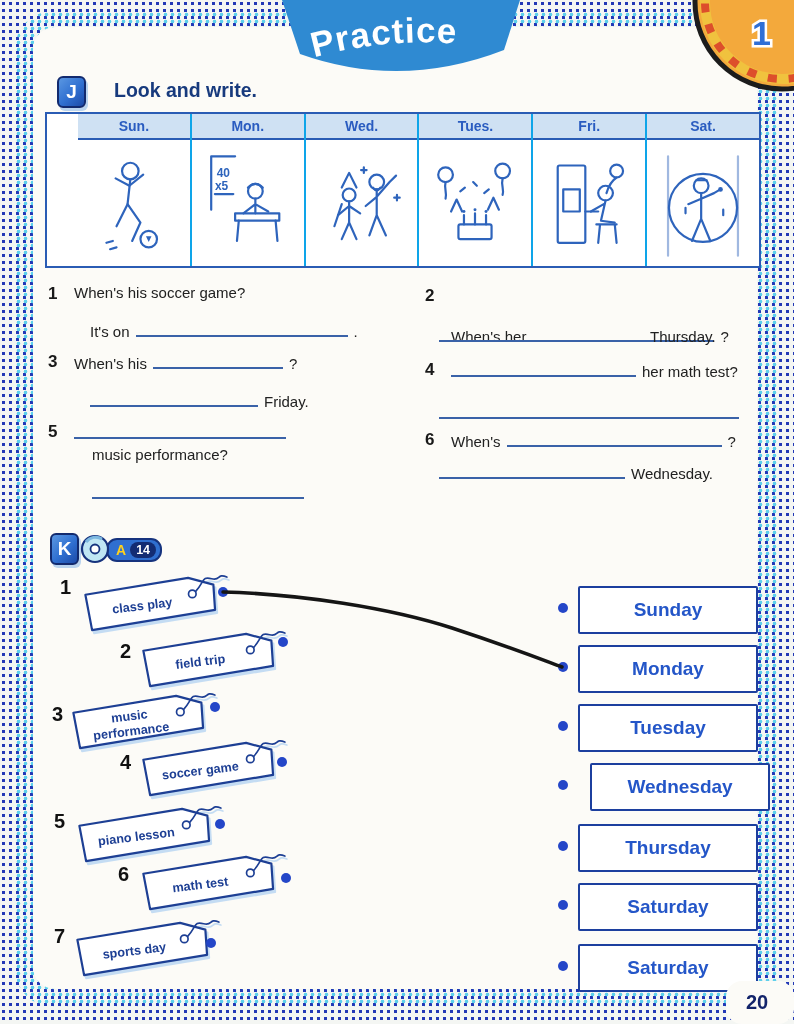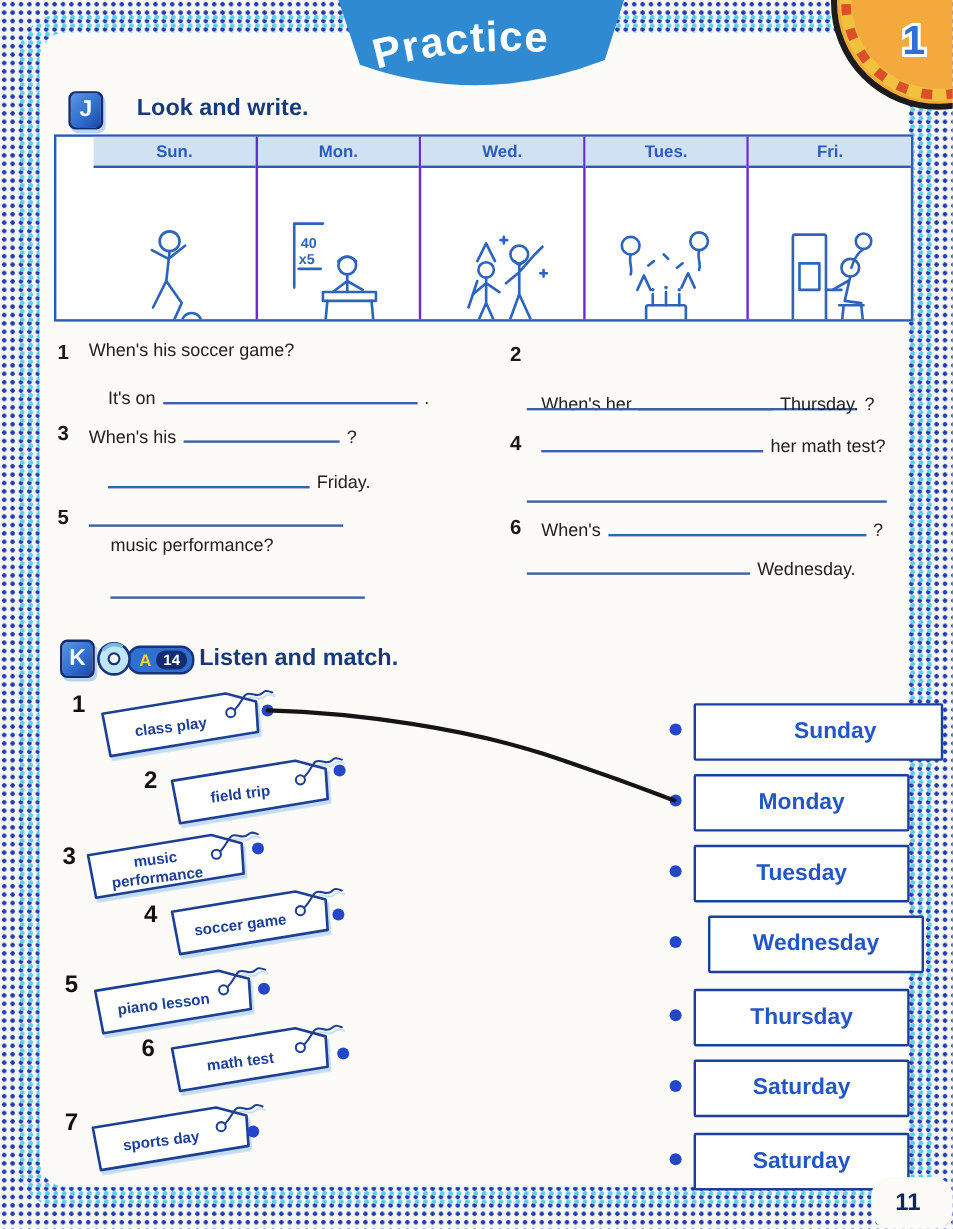--- a/index.html
+++ b/index.html
@@ -21,25 +21,25 @@
   
   .marker{position:absolute;width:25px;height:28px;border:2px solid #122a6e;border-radius:6px;
     background:linear-gradient(135deg,#5a97e2 0%,#2f6fd0 55%,#1c4aa8 100%);
     color:#fff;font-weight:bold;font-size:19px;display:flex;align-items:center;justify-content:center;
     box-shadow:2px 3px 0 rgba(150,190,235,.65);z-index:5;}
   .sec-title{position:absolute;font-weight:bold;font-size:19.5px;color:#173a7d;z-index:5;}
 
   
   .week-table{position:absolute;left:45px;top:112px;width:712px;height:152px;display:flex;
     border:2.5px solid #2a5cb4;background:#fff;z-index:4;}
-  .day-col{flex:1;display:flex;flex-direction:column;border-left:2px solid #6d28d9;min-width:0;}
+  .day-col{flex:1;display:flex;flex-direction:column;border-left:2px solid #0ea5e9;min-width:0;}
   .day-col:first-child{border-left:none;padding-left:31px;}
   .day-head{height:24px;background:#cfe1f3;border-bottom:2px solid #2a5cb4;color:#2a5cc0;
     font-weight:bold;font-size:14px;display:flex;align-items:center;justify-content:center;}
-  .day-body{flex:1;display:flex;align-items:flex-start;justify-content:center;overflow:hidden;margin-top:36px;}
+  .day-body{flex:1;display:flex;align-items:flex-end;justify-content:center;overflow:hidden;}
   .illus *{vector-effect:non-scaling-stroke;}
   .illus path,.illus circle,.illus rect,.illus polyline{fill:none;stroke:#2e64bc;stroke-width:2.2;stroke-linecap:round;stroke-linejoin:round;}
   .illus .fill{fill:#2e64bc;stroke:none;}
   .illus text{fill:#2e64bc;stroke:none;font:bold 13px "Liberation Sans",sans-serif;}
 
   
   .question{position:absolute;z-index:4;}
   .q-num{position:absolute;left:0;top:0;font-weight:bold;font-size:17px;color:#191919;}
   .q-line{position:absolute;display:flex;align-items:baseline;gap:6px;white-space:nowrap;
     font-size:15px;color:#212121;}
@@ -163,20 +163,34 @@
     <rect x="22" y="42" width="18" height="24"></rect>
     <path d="M46,66 h14"></path>
     <circle cx="80" cy="22" r="7"></circle>
             <path d="M80,29 c-6,4 -9,10 -11,17"></path>
     <circle cx="68" cy="46" r="8"></circle>
     <path d="M68,54 L63,76 M66,58 L52,66 M63,76 L78,78"></path>
     <path d="M58,80 h22 M62,80 l-2,20 M78,80 l2,20"></path>
   </svg>
         </div>
       </div>
+      <div class="day-col">
+        <div class="day-head">Sat.</div>
+        <div class="day-body">
+          <svg class="illus" width="92" height="120" viewBox="0 0 100 120">
+    <path d="M12,6 V114 M88,6 V114" opacity="0.45"></path>
+    <circle cx="50" cy="62" r="37"></circle>
+    <circle cx="48" cy="38" r="8"></circle>
+            <path d="M43,32 h11"></path>
+    <path d="M48,46 V74 M48,52 L62,46 L67,43 M48,52 L34,58 M48,74 L38,98 M48,74 L58,98"></path>
+    <circle class="fill" cx="69" cy="42" r="2.6"></circle>
+    <path d="M31,68 v-6 M72,70 v-6"></path>
+  </svg>
+        </div>
+      </div>
     </div>
 
   <div id="questionsRoot">
       <div class="question" style="left: 48px; top: 284px;">
         <span class="q-num">1</span>
         <div class="q-line" style="left: 26px; top: 0px;">
           <span>When's his soccer game?</span>
         </div>
         <div class="q-line" style="left: 42px; top: 36px;">
           <span>It's on</span>
@@ -247,21 +261,20 @@
   <div class="marker" style="left:50px;top:533px;">K</div>
   <svg class="cd-icon" style="left:80px;top:534px;" width="30" height="30" viewBox="0 0 30 30">
     <circle cx="15" cy="15" r="13" fill="#bfe6f4" stroke="#16337e" stroke-width="2.2"></circle>
     <path d="M6,8 A12,12 0 0,1 22,5" fill="none" stroke="#7db8e0" stroke-width="3"></path>
     <circle cx="15" cy="15" r="4.5" fill="#ffffff" stroke="#16337e" stroke-width="1.8"></circle>
   </svg>
   <div class="audio-pill" style="left:106px;top:538px;">
     <span class="letter">A</span>
     <span class="number">14</span>
   </div>
-  <div class="sec-title" style="left:166px;top:537px;">Listen and match.</div>
 
   <div id="tagsRoot">
       <span class="tag-num" style="left: 60px; top: 576px;">1</span>
       <svg class="tag" viewBox="0 0 190 70" style="left: 82px; top: 574px;">
     <polygon points="4,24 126,4 156,12 158,42 12,66" fill="#ffffff" stroke="#1d3f94" stroke-width="2.6" stroke-linejoin="round"></polygon>
     <circle cx="131" cy="23" r="4.5" fill="#ffffff" stroke="#1d3f94" stroke-width="2"></circle>
     <path d="M135,20 C146,8 142,2 154,5 C165,8 160,-2 172,3" fill="none" stroke="#1d3f94" stroke-width="2" stroke-linecap="round"></path>
   <text text-anchor="middle" transform="rotate(-7 72 40)" x="72" y="42">class play</text>
       </svg>
       <span class="dot" style="left: 218px; top: 587px;"></span>
@@ -309,34 +322,34 @@
       <svg class="tag" viewBox="0 0 190 70" style="left: 74px; top: 919px;">
     <polygon points="4,24 126,4 156,12 158,42 12,66" fill="#ffffff" stroke="#1d3f94" stroke-width="2.6" stroke-linejoin="round"></polygon>
     <circle cx="131" cy="23" r="4.5" fill="#ffffff" stroke="#1d3f94" stroke-width="2"></circle>
     <path d="M135,20 C146,8 142,2 154,5 C165,8 160,-2 172,3" fill="none" stroke="#1d3f94" stroke-width="2" stroke-linecap="round"></path>
   <text text-anchor="middle" transform="rotate(-7 72 40)" x="72" y="42">sports day</text>
       </svg>
       <span class="dot" style="left: 206px; top: 938px;"></span>
     </div>
   <div id="daysRoot">
       <span class="dot" style="left: 558px; top: 603px;"></span>
-      <div class="day-row-box" style="top: 586px; padding-left: 28px;">Sunday</div>
+      <div class="day-row-box" style="top: 586px;">Sunday</div>
       <span class="dot" style="left: 558px; top: 662px;"></span>
       <div class="day-row-box" style="top: 645px;">Monday</div>
       <span class="dot" style="left: 558px; top: 721px;"></span>
       <div class="day-row-box" style="top: 704px;">Tuesday</div>
       <span class="dot" style="left: 558px; top: 780px;"></span>
       <div class="day-row-box" style="top: 763px; margin-left: 12px;">Wednesday</div>
       <span class="dot" style="left: 558px; top: 841px;"></span>
       <div class="day-row-box" style="top: 824px;">Thursday</div>
       <span class="dot" style="left: 558px; top: 900px;"></span>
       <div class="day-row-box" style="top: 883px;">Saturday</div>
       <span class="dot" style="left: 558px; top: 961px;"></span>
       <div class="day-row-box" style="top: 944px;">Saturday</div>
     </div>
 
   <svg class="overlay">
     <path d="M223,592 C300,594 390,608 452,628 C510,647 543,660 562,667" fill="none" stroke="#151515" stroke-width="3.5" stroke-linecap="round"></path>
   </svg>
 
   <div class="page-tab"></div>
-  <div class="page-num">11</div>
+  <div class="page-num">20</div>
 </div>
 
 </body></html>

